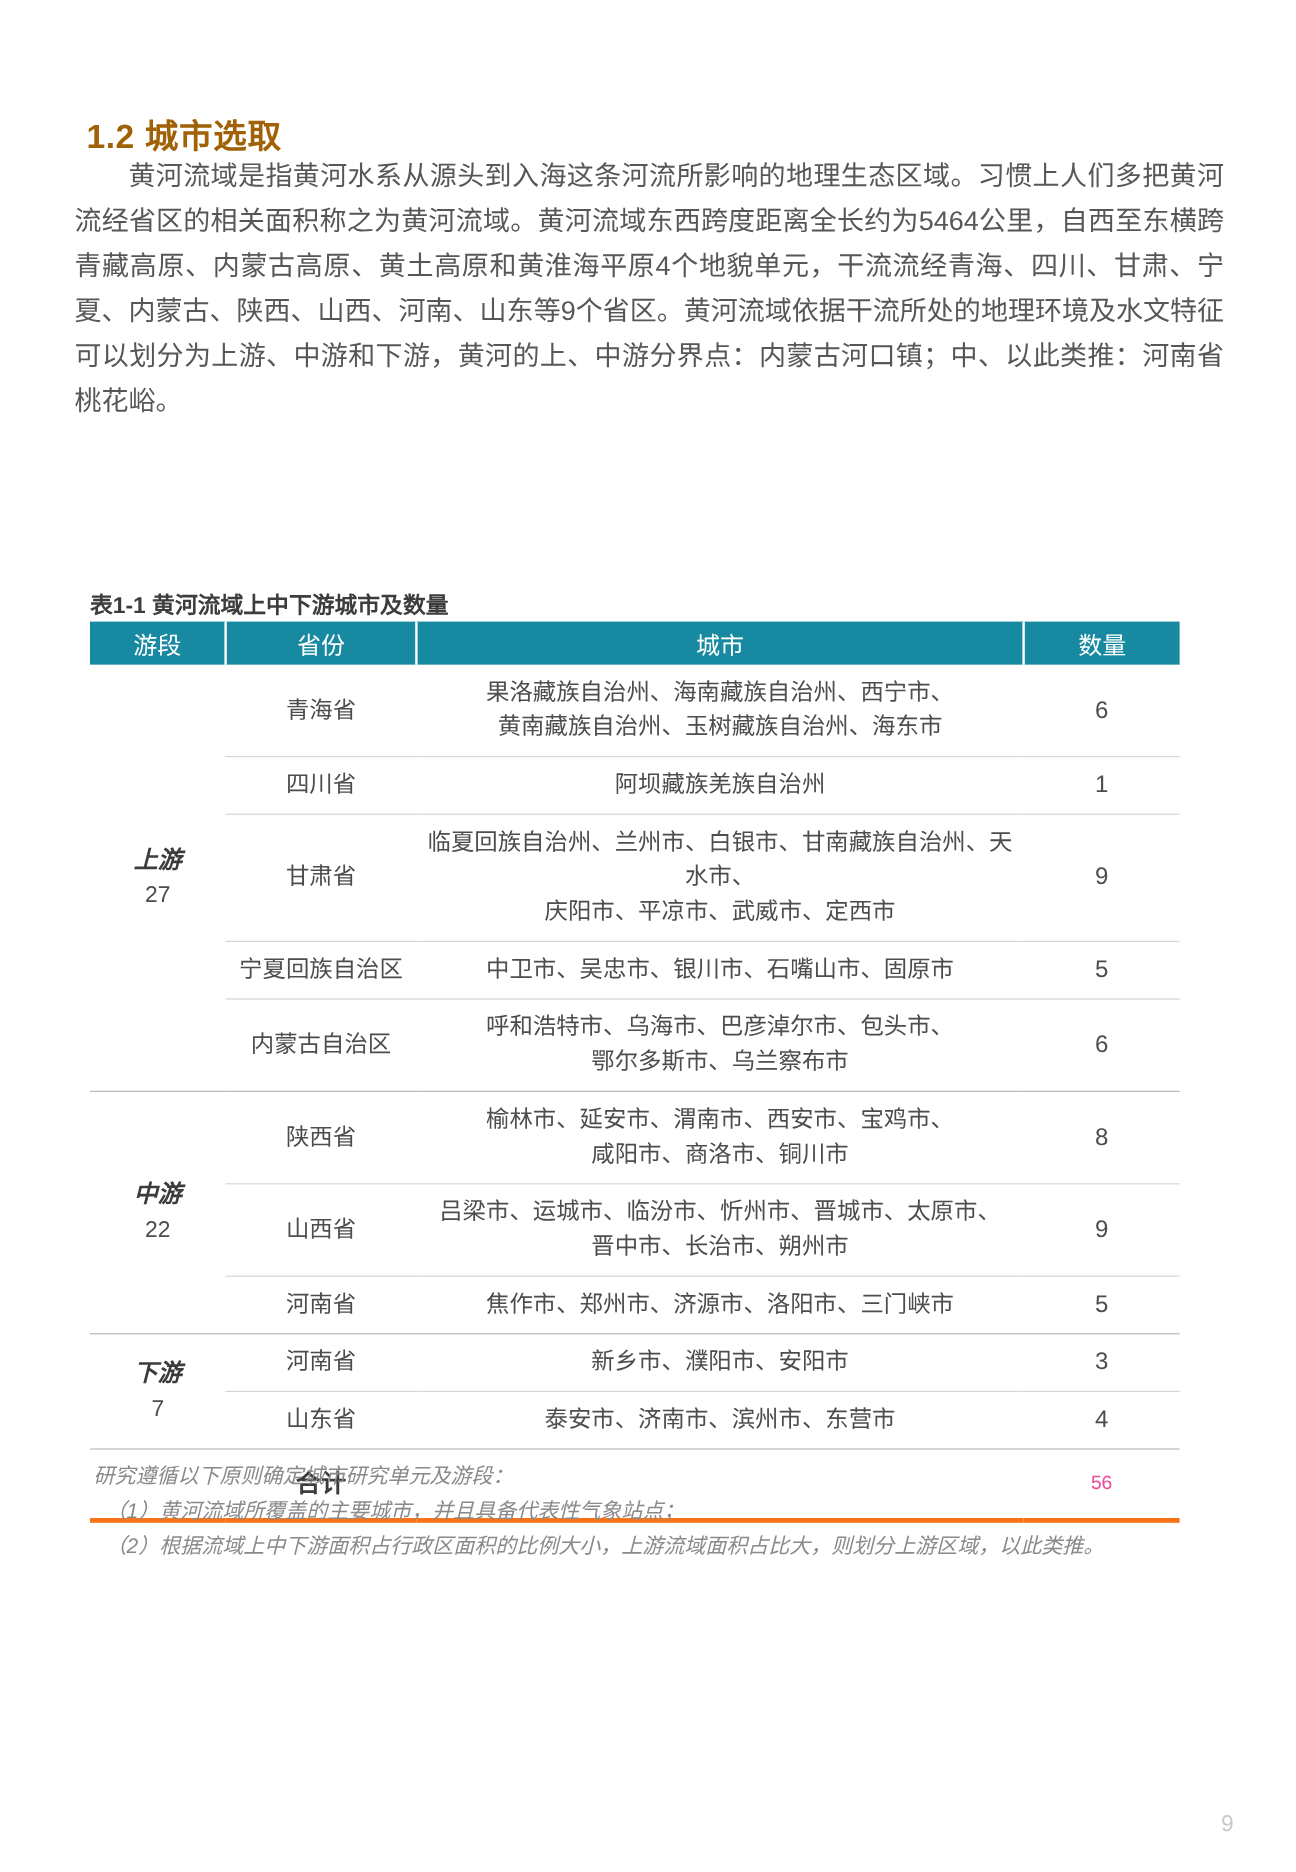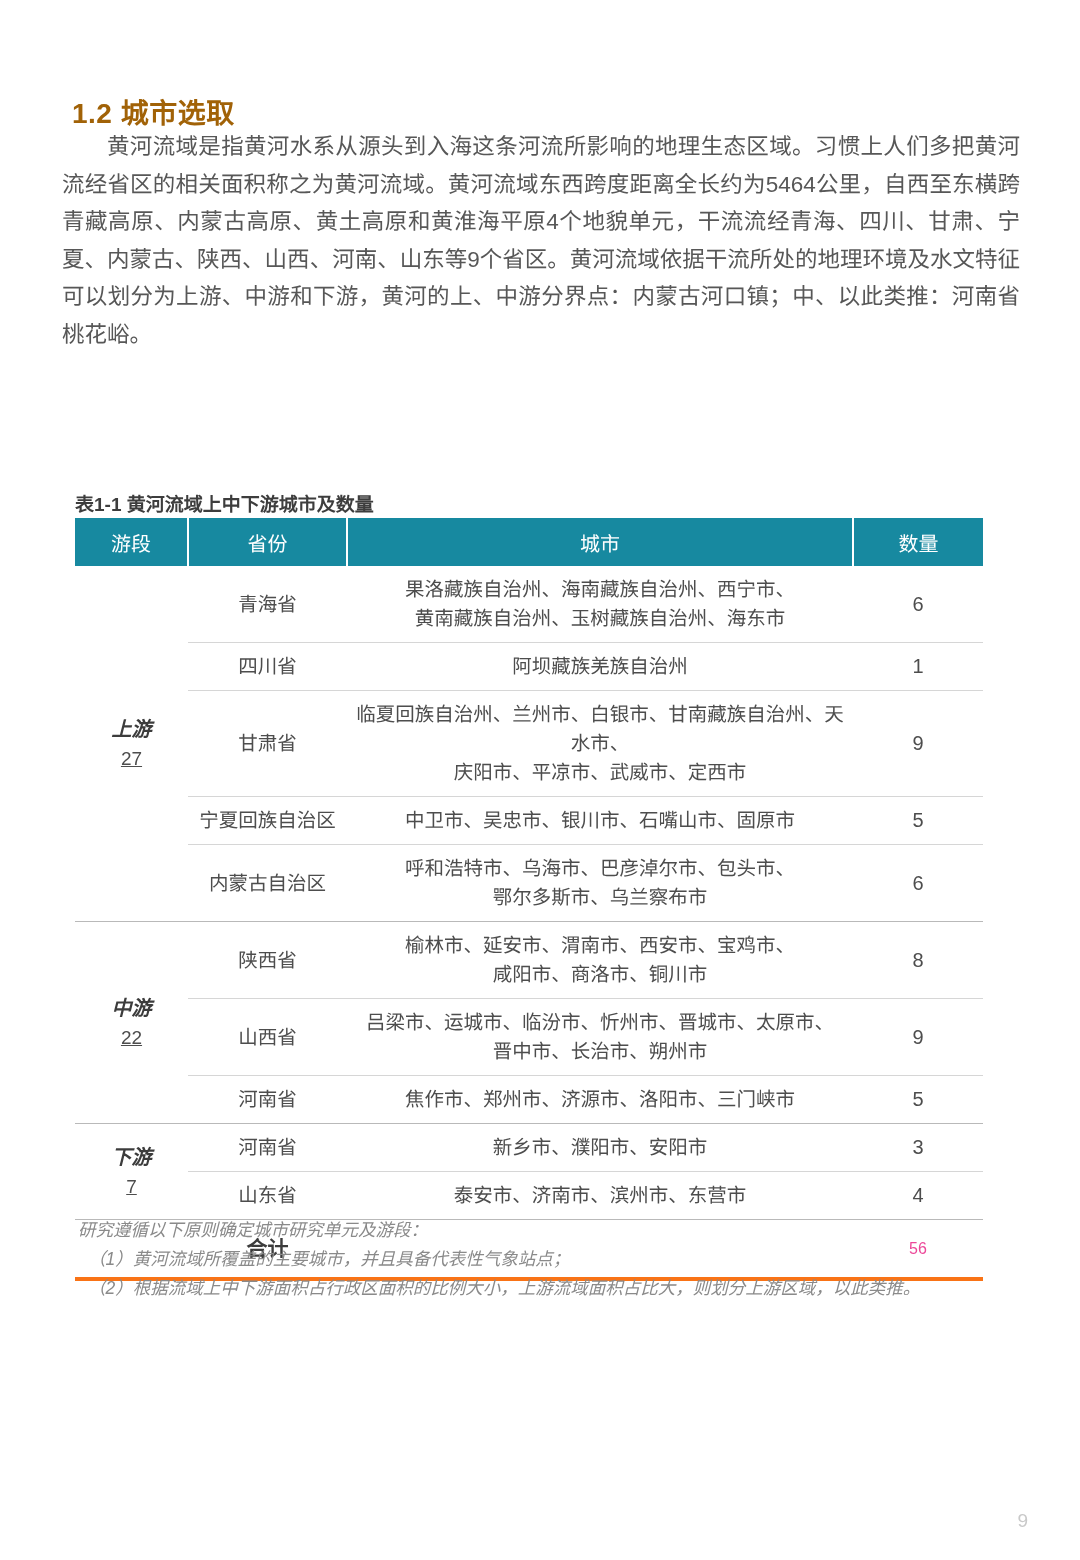--- a/index.html
+++ b/index.html
@@ -80,21 +80,21 @@
   table.data-table col.c-reach   { width: 113px; }
   table.data-table col.c-prov    { width: 159px; }
   table.data-table col.c-cities  { width: 506px; }
   table.data-table col.c-count   { width: 130px; }
 
   table.data-table thead th {
     background: #1789a0;
     color: #ffffff;
     font-weight: normal;
     font-size: 20px;
-    height: 48px;
+    height: 36px;
     padding: 0;
     text-align: center;
     border-right: 2px solid #ffffff;
   }
   table.data-table thead th:last-child { border-right: none; }
 
   table.data-table td {
     padding: 9px 6px;
     text-align: center;
     vertical-align: middle;
@@ -109,21 +109,20 @@
     font-weight: bold;
     line-height: 27px;
     border-bottom: 1px solid #b9b9b9;
   }
   td.reach-cell .reach-name { display: block; font-style: italic; }
   td.reach-cell .reach-count {
     display: block;
     font-weight: normal;
     font-size: 19px;
     color: #4d4d4d;
-    text-decoration: underline;
   }
 
   
   tr.inner-sep td.sep-span { border-bottom: 1px solid #d6d6d6; }
   
   tr.group-end td.sep-span { border-bottom: 1px solid #b9b9b9; }
 
   td.cities-cell { line-height: 29px; }
   td.count-cell  { font-size: 20px; }
 

